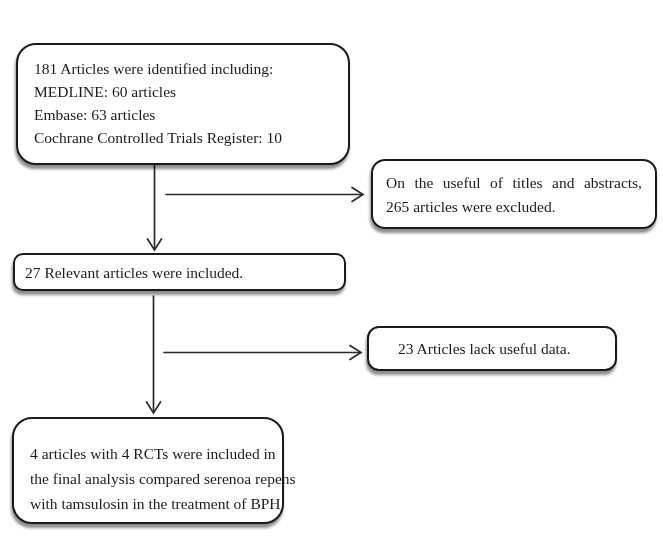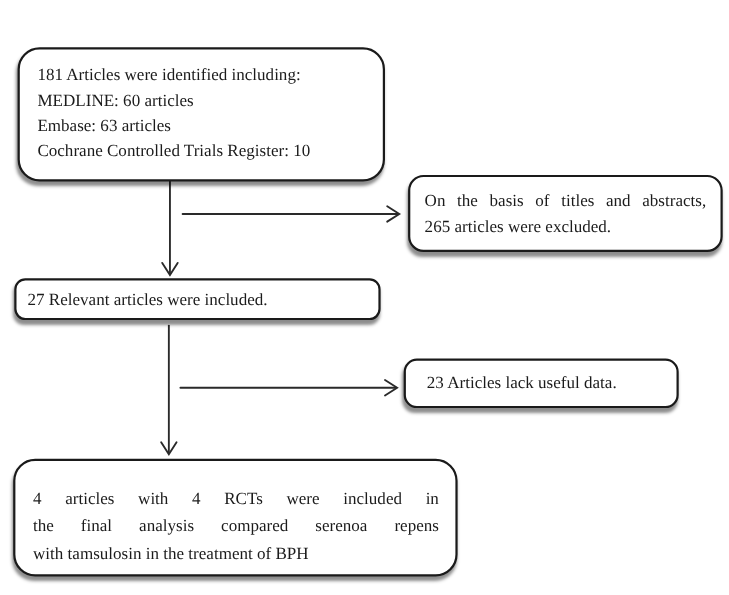--- a/index.html
+++ b/index.html
@@ -64,26 +64,26 @@
     height: 38px;
     border-radius: 10px;
     padding: 6px 10px 0 10px;
   }
   #box-lack-data {
     left: 367px;
     top: 326px;
     width: 250px;
     height: 45px;
     border-radius: 12px;
-    padding: 9px 10px 0 19px;
+    padding: 9px 10px 0 29px;
   }
   #box-final {
     left: 12px;
     top: 417px;
-    width: 404px;
+    width: 272px;
     height: 107px;
     border-radius: 20px;
     padding: 22px 15px 0 16px;
     line-height: 25px;
   }
 </style>
 </head>
 <body>
 
 <div class="canvas">
@@ -114,21 +114,21 @@
   </svg>
 
   <div class="flowbox" id="box-identified">
     <div class="ln">181 Articles were identified including:</div>
     <div class="ln">MEDLINE: 60 articles</div>
     <div class="ln">Embase: 63 articles</div>
     <div class="ln">Cochrane Controlled Trials Register: 10</div>
   </div>
 
   <div class="flowbox" id="box-excluded-titles">
-    <div class="ln just">On the basis of titles and abstracts,</div>
+    <div class="ln just">On the useful of titles and abstracts,</div>
     <div class="ln">265 articles were excluded.</div>
   </div>
 
   <div class="flowbox" id="box-relevant">
     <div class="ln">27 Relevant articles were included.</div>
   </div>
 
   <div class="flowbox" id="box-lack-data">
     <div class="ln">23 Articles lack useful data.</div>
   </div>

